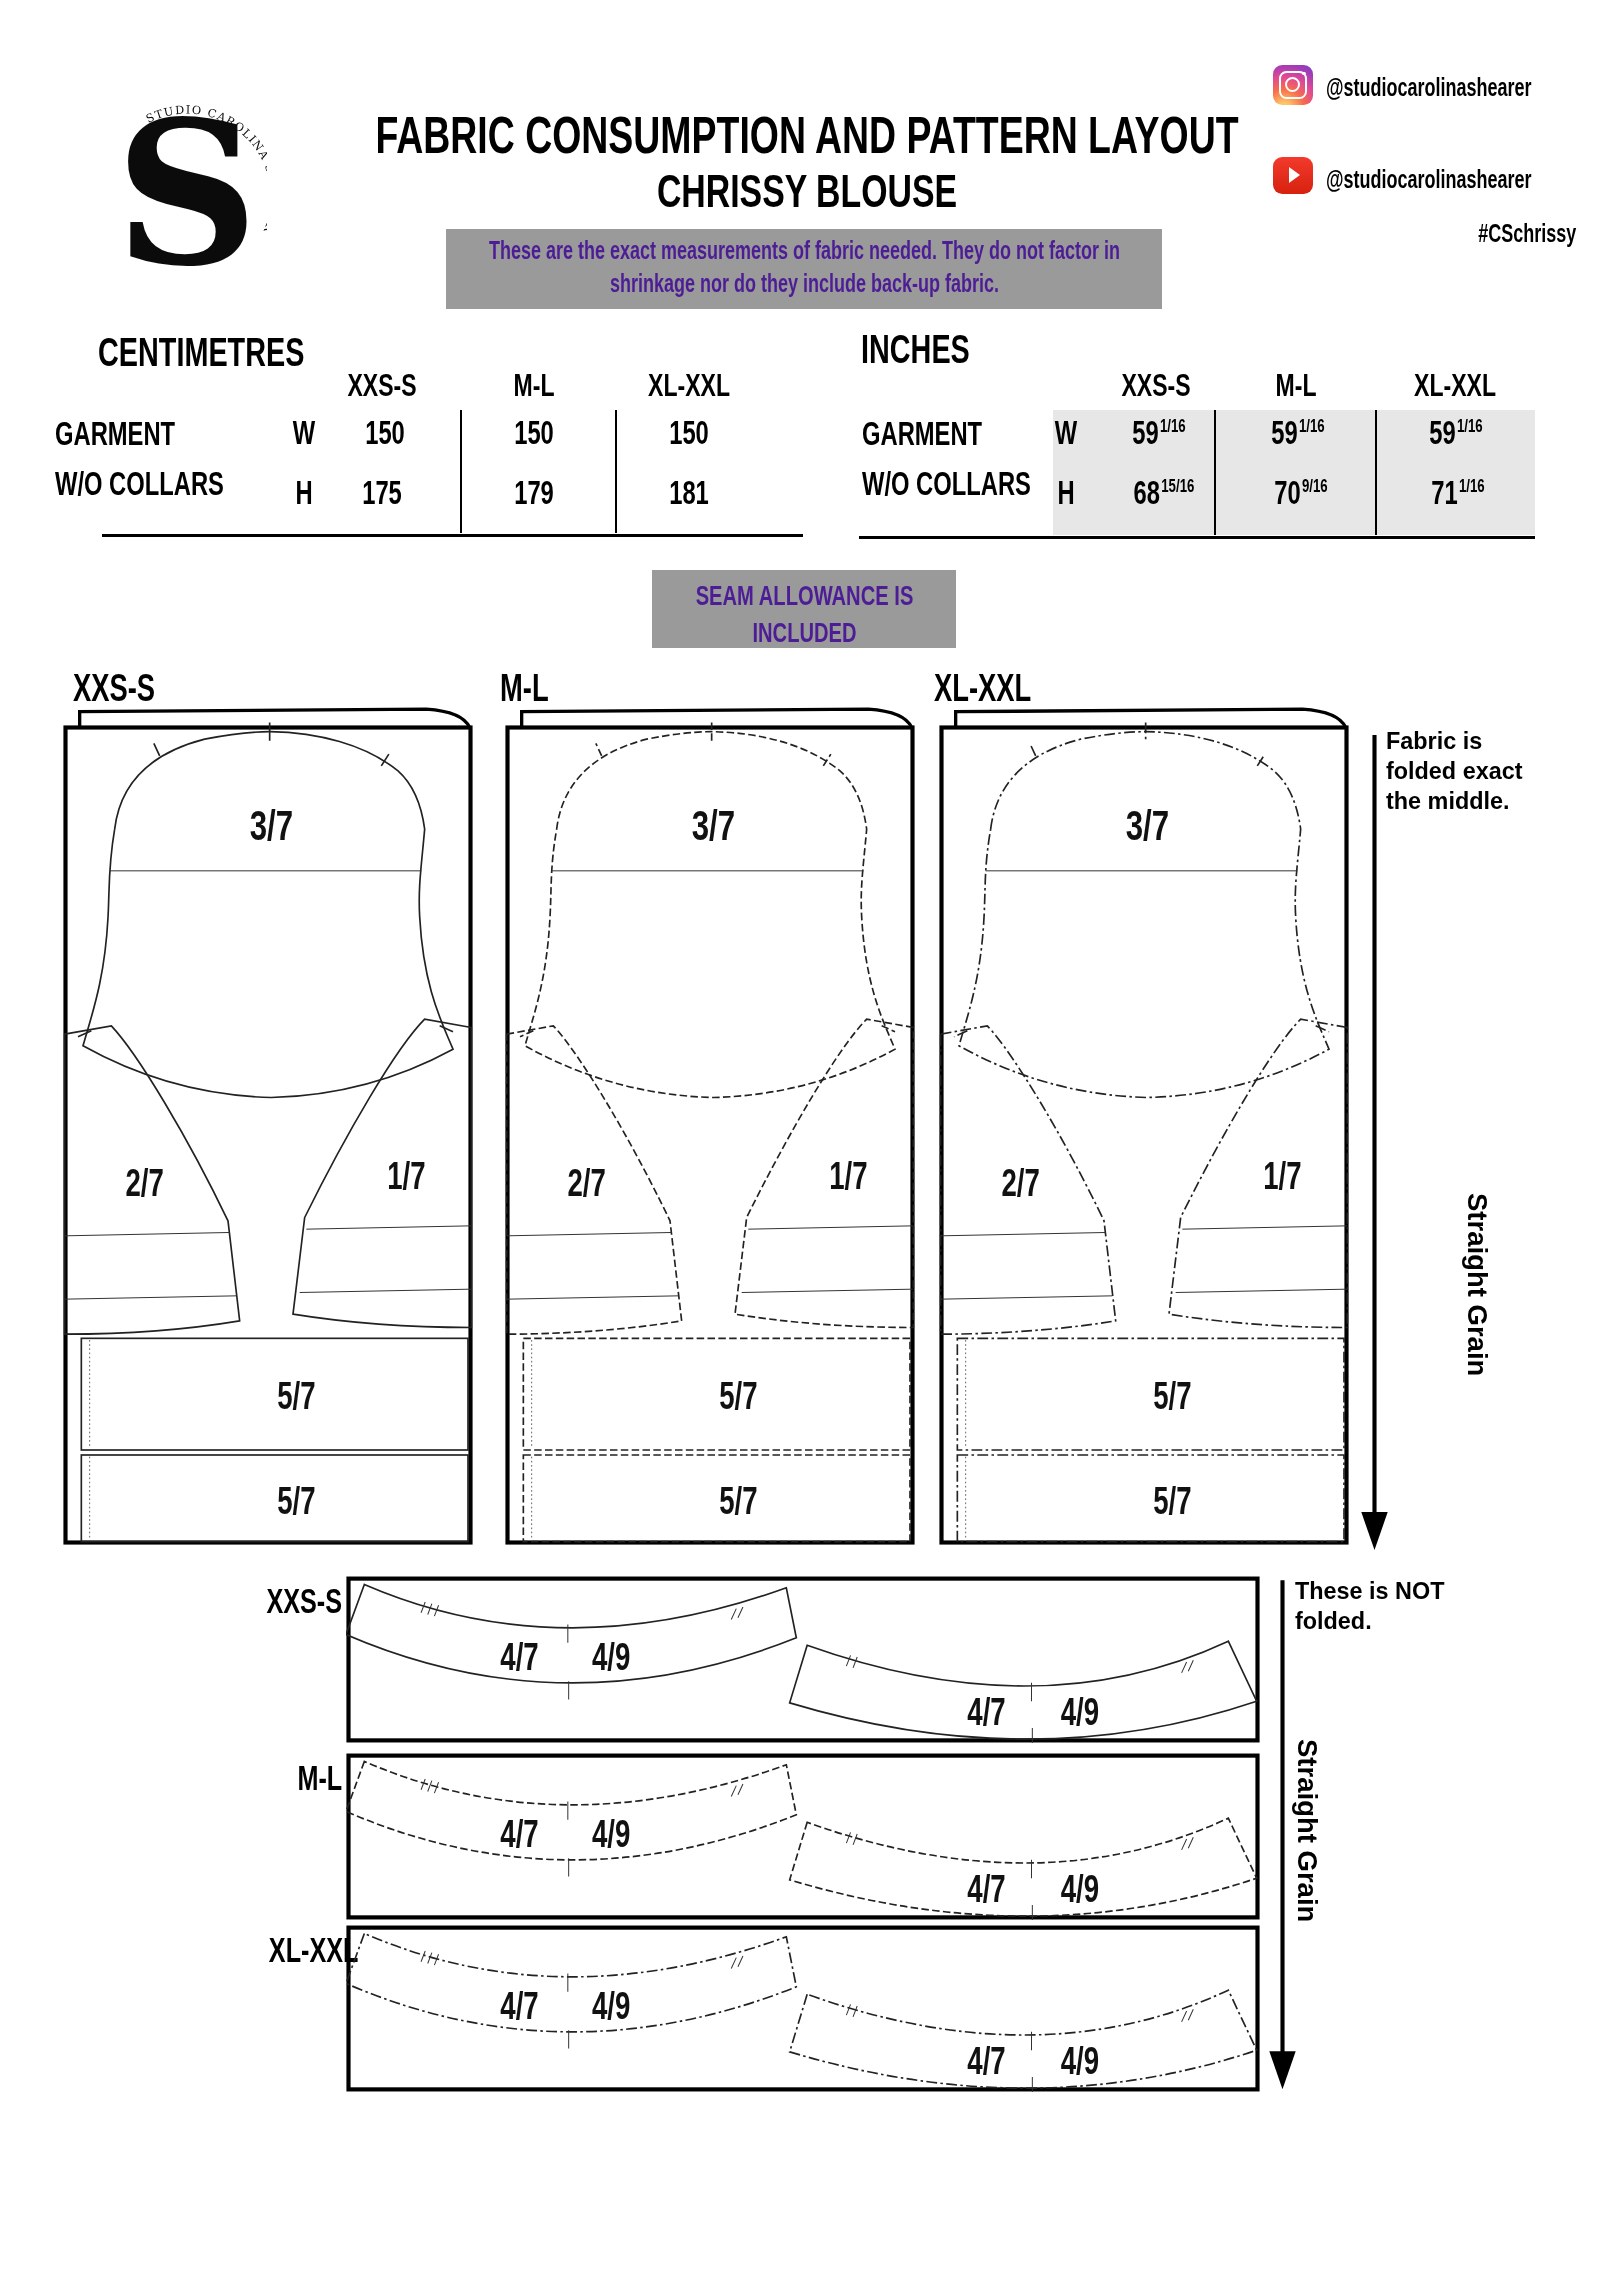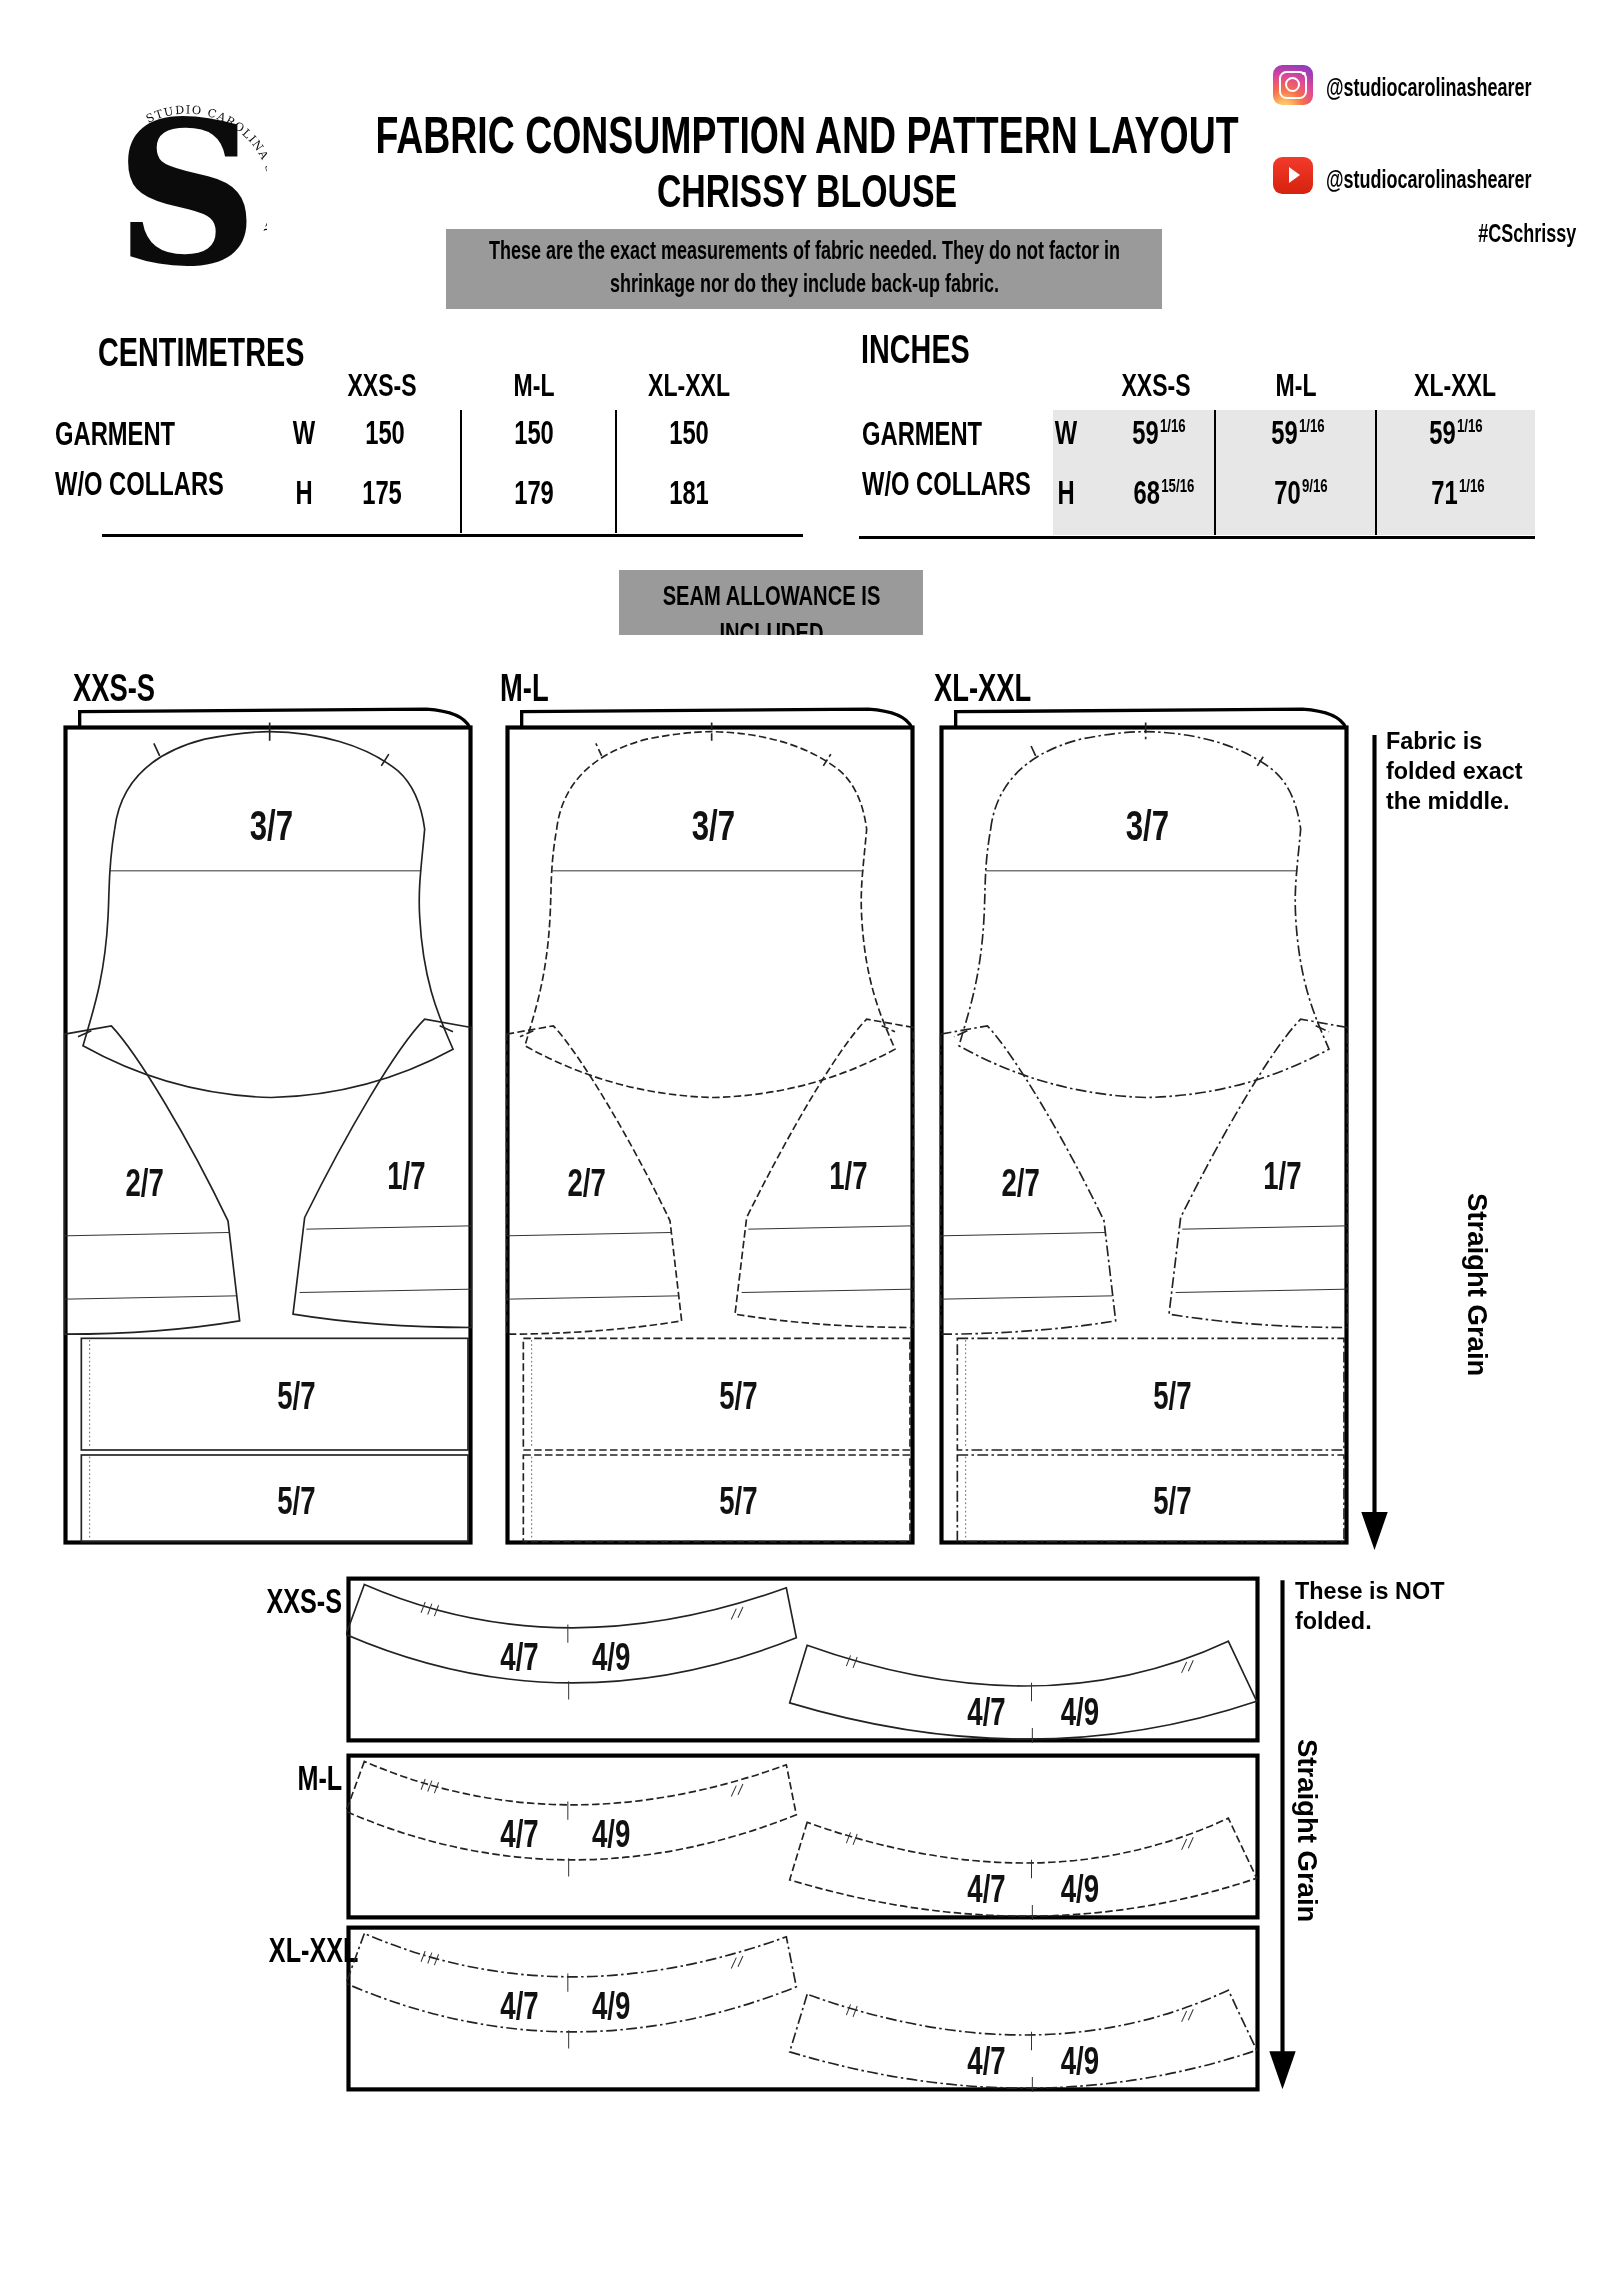--- a/index.html
+++ b/index.html
@@ -13,21 +13,21 @@
   .b{font-weight:bold;}
   .title{font-size:52px;letter-spacing:0px;}
   .subtitle{font-size:47px;}
   .h-table{font-size:40px;}
   .hdr-size{font-size:32px;}
   .rowlab{font-size:33px;}
   .num{font-size:33px;}
   .frac{font-size:18.4px;position:relative;top:-12.5px;margin-left:1.7px;}
   .vline{position:absolute;width:1.7px;background:#000;}
   .hline{position:absolute;height:3.3px;background:#000;}
-  .graybox{background:#9a9a9a;color:#000000;text-align:center;overflow:hidden;}
+  .graybox{background:#9a9a9a;color:#4c1d95;text-align:center;overflow:hidden;}
   .graybox .inner{transform:scaleX(.72);transform-origin:center top;}
   .note-txt{font-size:25px;font-weight:bold;line-height:33px;}
   .seam-txt{font-size:28px;font-weight:bold;line-height:37px;}
   .size-lab{font-size:38px;}
   .lsize{width:108px;text-align:right;font-size:35px;}
   .fold-note{font-size:23.4px;font-weight:bold;line-height:30px;width:167px;}
   .grain{writing-mode:vertical-rl;font-size:27.5px;font-weight:bold;white-space:nowrap;}
   .social-handle{font-size:25px;}
   .hash{font-size:25px;}
   
@@ -159,21 +159,21 @@
     <span>70</span><span class="frac">9/16</span>
   </div>
   <div class="abs b num cnd-c" style="left:1458px;top:474px;">
     <span>71</span><span class="frac">1/16</span>
   </div>
 
   <div class="vline" style="left:1214px;top:410px;height:125px;"></div>
   <div class="vline" style="left:1375px;top:410px;height:125px;"></div>
   <div class="hline" style="left:859px;top:536px;width:676px;"></div>
 
-  <div class="abs graybox" style="left:619px;top:570px;width:304px;height:65px;">
+  <div class="abs graybox" style="left:652px;top:570px;width:304px;height:78px;">
     <div class="inner seam-txt" style="width:421px;margin-left:-58px;padding-top:6.7px;">SEAM ALLOWANCE IS INCLUDED</div>
   </div>
 
   <div class="abs b size-lab" style="left:73px;top:667px;">
     <span class="cnd">XXS-S</span>
   </div>
   <div class="abs b size-lab" style="left:500px;top:667px;">
     <span class="cnd">M-L</span>
   </div>
   <div class="abs b size-lab" style="left:934px;top:667px;">

